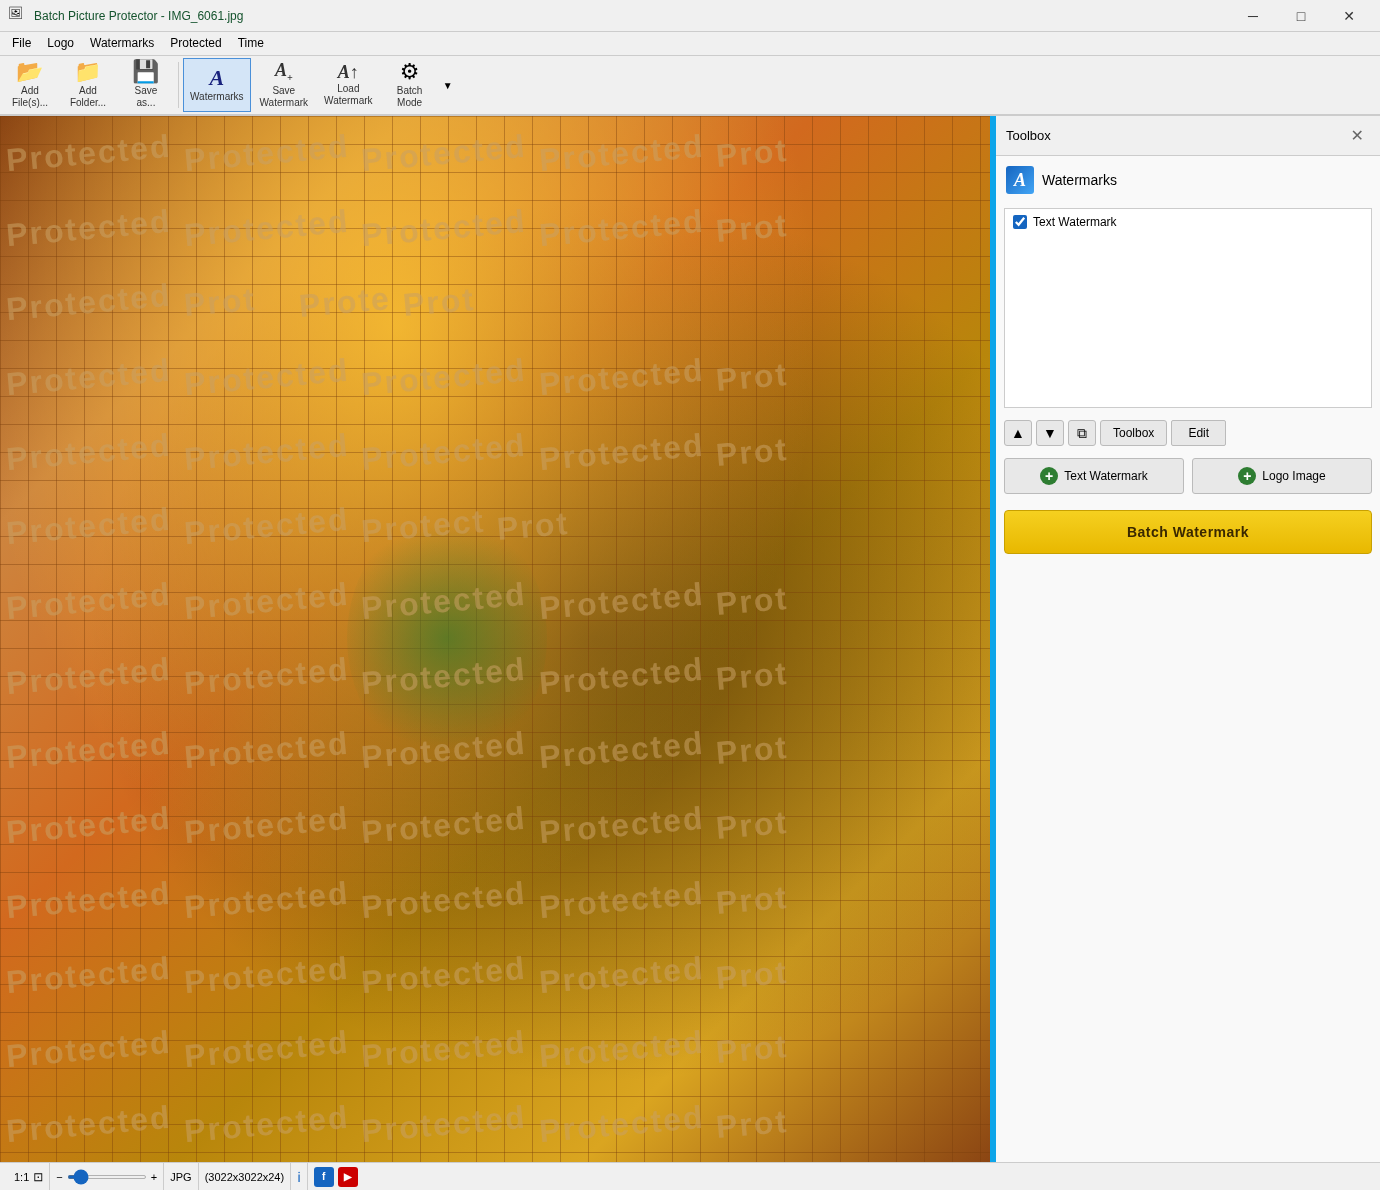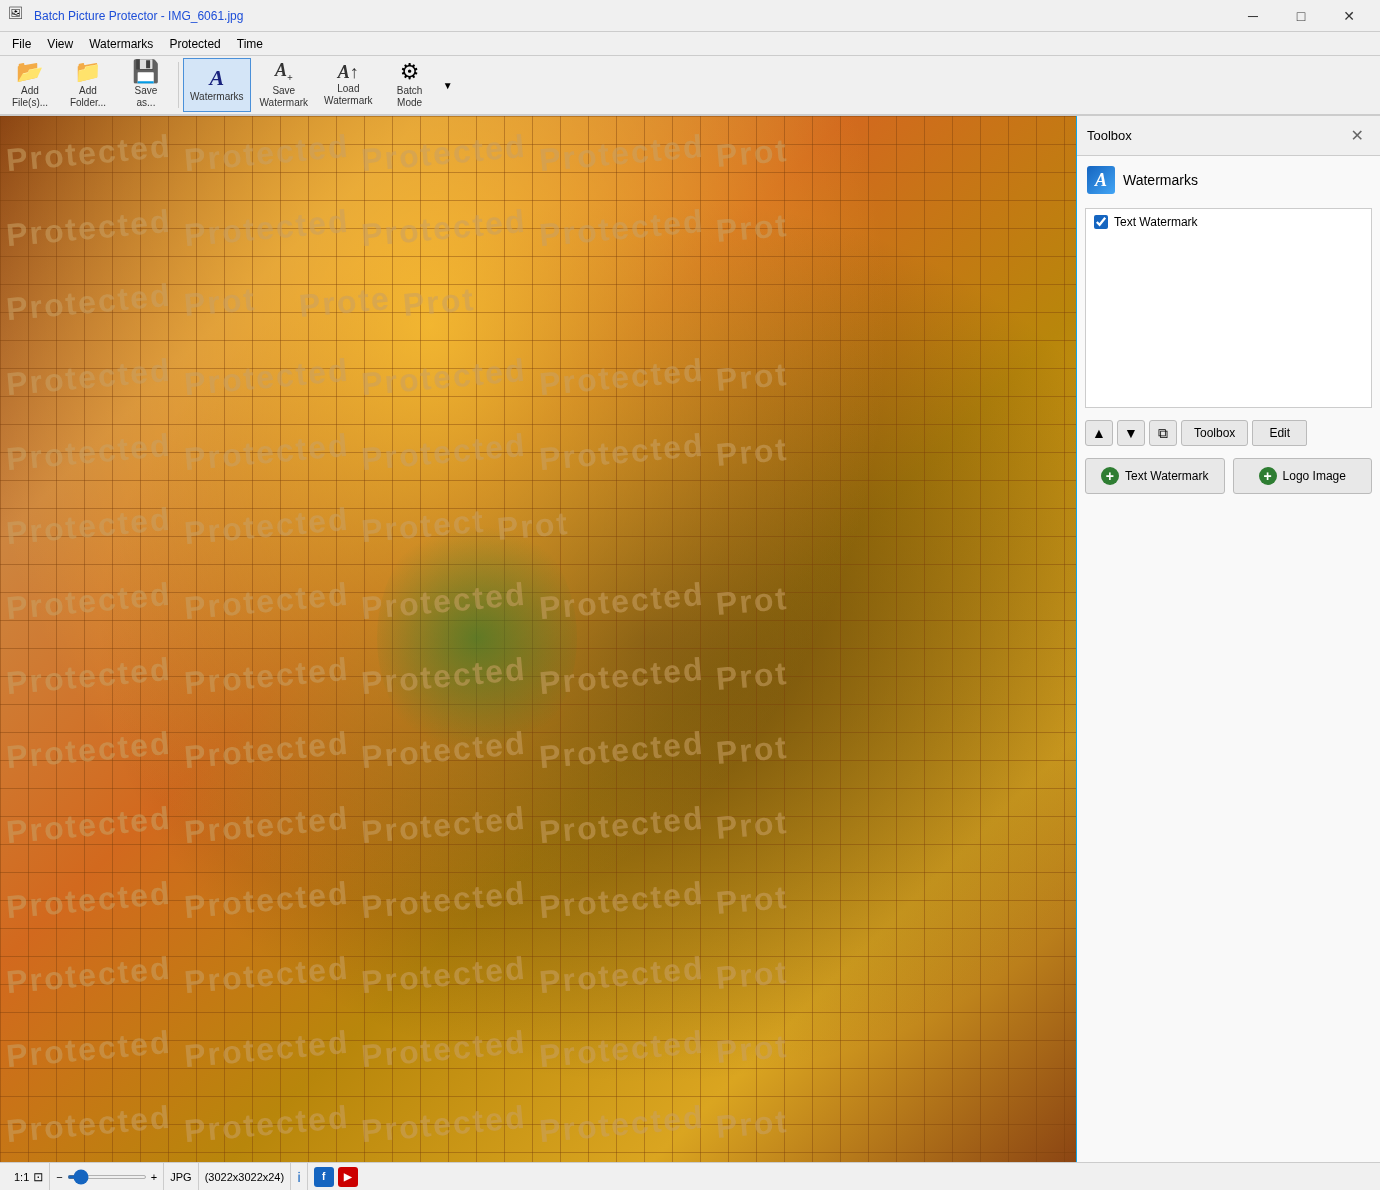--- a/index.html
+++ b/index.html
@@ -9,38 +9,38 @@
     .titlebar {
       background: #f0f0f0;
       height: 32px;
       display: flex;
       align-items: center;
       padding: 0 8px;
       border-bottom: 1px solid #ccc;
       user-select: none;
     }
     .titlebar-icon { width: 20px; height: 20px; margin-right: 6px; }
-    .titlebar-title { flex: 1; font-size: 12px; color: #1d4ed8; }
+    .titlebar-title { flex: 1; font-size: 12px; color: #14532d; }
     .titlebar-controls { display: flex; gap: 2px; }
     .titlebar-btn {
       width: 46px; height: 32px;
       background: transparent;
       border: none;
       cursor: pointer;
       font-size: 14px;
       display: flex; align-items: center; justify-content: center;
       color: #333;
     }
 
     
     .menubar {
       background: #f0f0f0;
       height: 24px;
       display: flex;
-      align-items: center;
+      align-items: flex-start;
       padding: 0 4px;
       border-bottom: 1px solid #ccc;
     }
     .menu-item {
       padding: 2px 8px;
       cursor: pointer;
       font-size: 12px;
       height: 22px;
       display: flex; align-items: center;
     }
@@ -145,23 +145,23 @@
     .figure-overlay {
       position: absolute;
       top: 38%; left: 35%;
       width: 200px; height: 250px;
       background: radial-gradient(circle, rgba(60,120,40,0.7) 0%, transparent 70%);
       border-radius: 50%;
     }
 
     
     .toolbox {
-      width: 304px;
+      width: 390px;
       background: #f9f9f9;
-      border-left: 1px solid #0ea5e9;
+      border-left: 6px solid #0ea5e9;
       display: flex;
       flex-direction: column;
     }
     .toolbox-header {
       display: flex;
       align-items: center;
       justify-content: space-between;
       padding: 8px 10px;
       background: #f0f0f0;
       border-bottom: 1px solid #ccc;
@@ -336,21 +336,21 @@
   <span class="titlebar-title">Batch Picture Protector - IMG_6061.jpg</span>
   <div class="titlebar-controls">
     <button class="titlebar-btn">─</button>
     <button class="titlebar-btn">□</button>
     <button class="titlebar-btn close">✕</button>
   </div>
 </div>
 
 <div class="menubar">
   <div class="menu-item">File</div>
-  <div class="menu-item">View</div>
+  <div class="menu-item">Logo</div>
   <div class="menu-item">Watermarks</div>
   <div class="menu-item">Protected</div>
   <div class="menu-item">Time</div>
 </div>
 
 <div class="toolbar">
   <button class="toolbar-btn">
     <span class="toolbar-icon">📂</span>
     <span class="toolbar-label">Add<br>File(s)...</span>
   </button>
@@ -537,20 +537,23 @@
       <button class="add-text-btn">
         <span class="add-icon">+</span>
         <span>Text Watermark</span>
       </button>
       <button class="add-text-btn">
         <span class="add-icon">+</span>
         <span>Logo Image</span>
       </button>
     </div>
 
+    <div class="batch-btn-container">
+      <button class="batch-watermark-btn">Batch Watermark</button>
+    </div>
   </div>
 </div>
 
 <div class="statusbar">
   <div class="status-section">
     <span>1:1</span>
     <span style="cursor:pointer; font-size:12px;">⊡</span>
   </div>
   <div class="status-section">
     <span>−</span>

